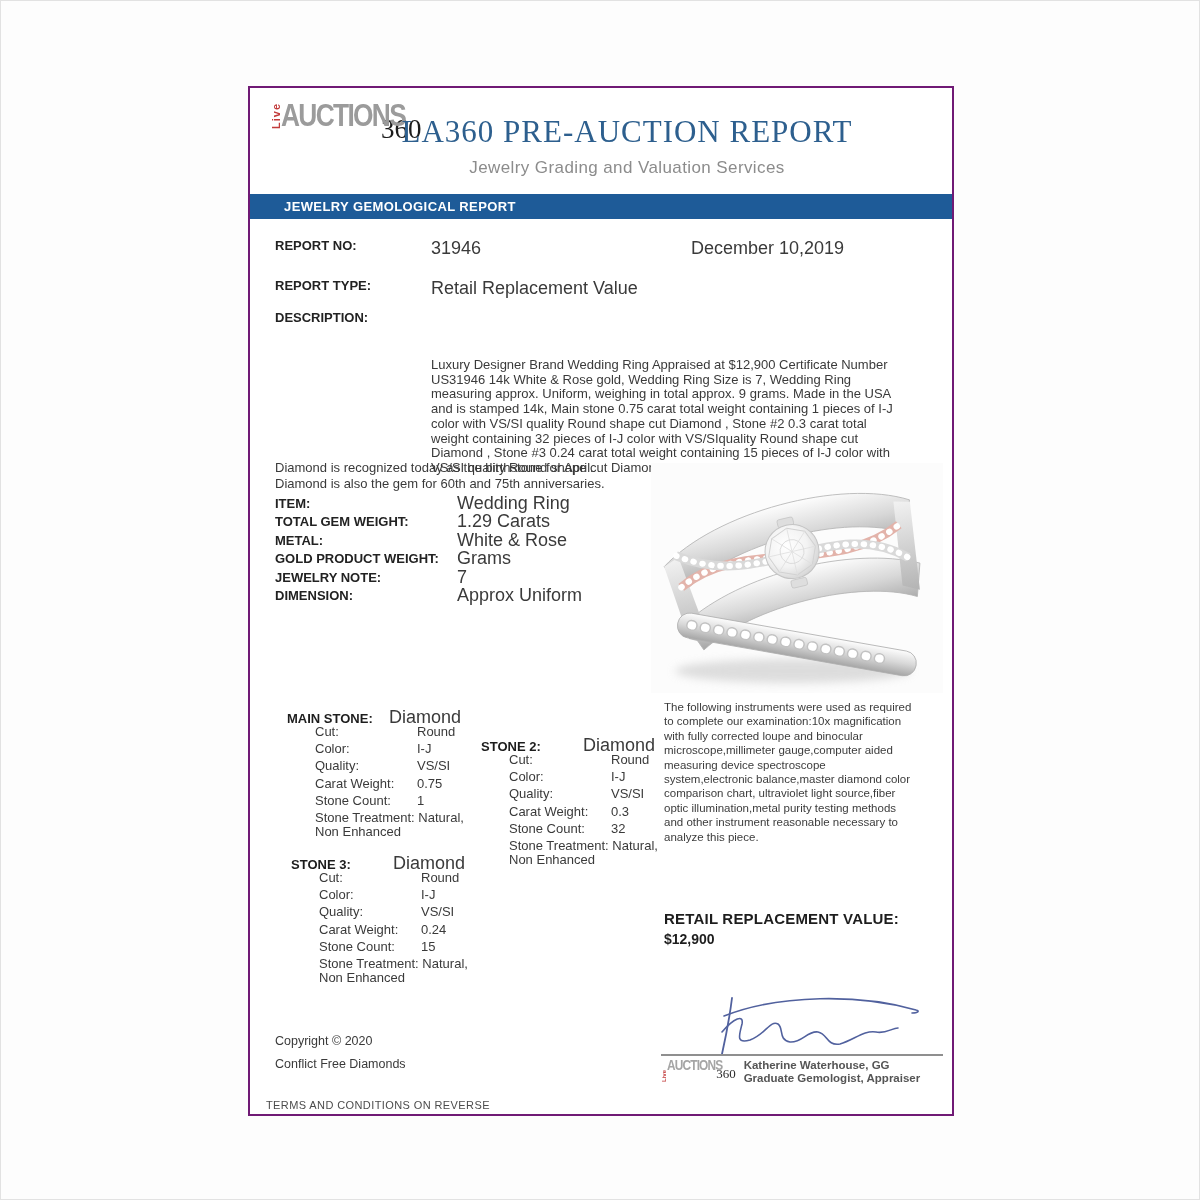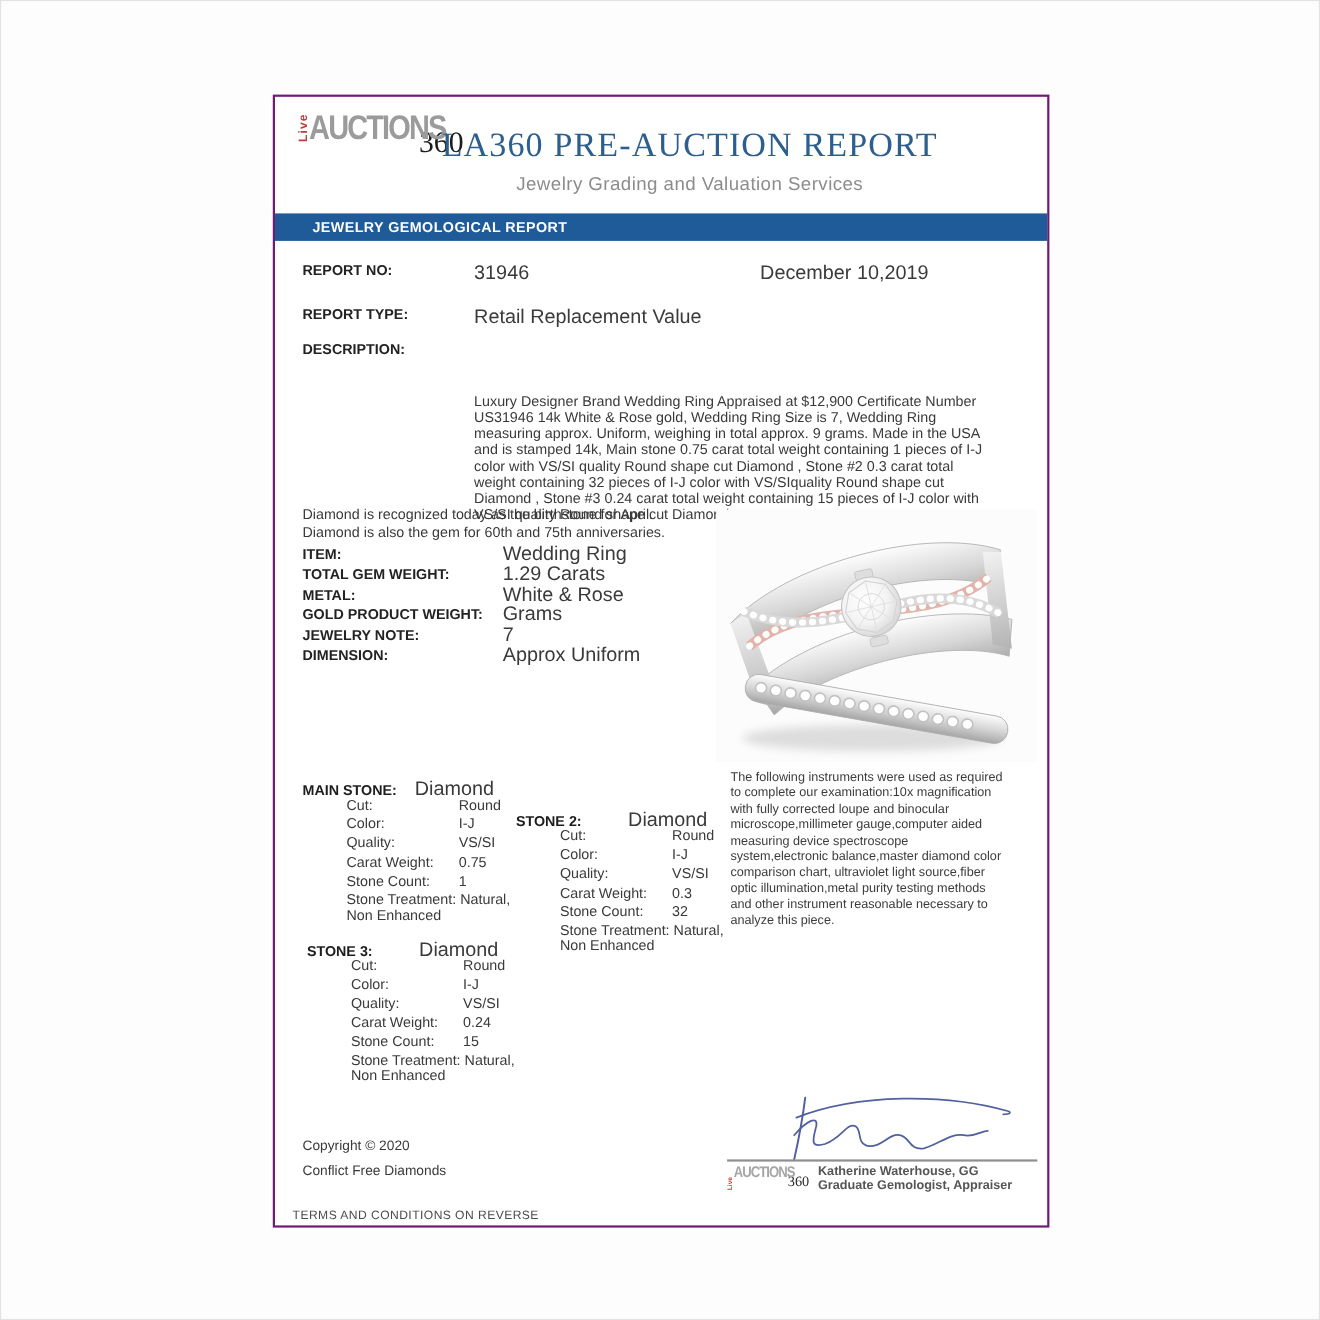--- a/index.html
+++ b/index.html
@@ -41,21 +41,21 @@
 
   
   .ring-photo { position:absolute; left:401px; top:375px; width:292px; height:230px; }
 
   
   .stone-block { position:absolute; width:192px; font-size:13px; }
   #stone-main { left:25px; top:622px; }
   #stone-2 { left:219px; top:650px; }
   #stone-3 { left:29px; top:768px; }
   .stone-head { line-height:14px; }
-  .stone-head .st-title { display:inline-block; width:102px; font-weight:bold; color:#1d1d1d; }
+  .stone-head .st-title { display:inline-block; width:102px; font-weight:bold; color:#1d1d1d;margin-left:12px; }
   .stone-row { line-height:14px; margin-top:3.2px; color:#3a3a3a;margin-left:40px; }
   .stone-row .st-lbl { display:inline-block; width:102px; }
   .stone-row.tight { margin-top:-1px; }
 
   
   .analysis { position:absolute; left:414px; top:612px; width:249px; font-size:11.5px; line-height:14.4px; color:#3c3c3c; }
   .analysis p + p { margin-top:14px; }
   .valuation { position:absolute; left:414px; top:822px; }
   .valuation-label { font-size:15px; font-weight:bold; color:#1d1d1d; letter-spacing:.2px; }
   .valuation-value { font-size:14px; font-weight:bold; color:#1d1d1d; margin-top:4px; }
@@ -219,20 +219,24 @@
       <div class="stone-row"><span class="st-lbl">Quality:</span><span>VS/SI</span></div>
       <div class="stone-row"><span class="st-lbl">Carat Weight:</span><span>0.24</span></div>
       <div class="stone-row"><span class="st-lbl">Stone Count:</span><span>15</span></div>
       <div class="stone-row"><span>Stone Treatment:</span> <span>Natural, Non Enhanced</span></div>
     </div>
 
     <div class="analysis">
       <p>The following instruments were used as required to complete our examination:10x magnification with fully corrected loupe and binocular microscope,millimeter gauge,computer aided measuring device spectroscope system,electronic balance,master diamond color comparison chart, ultraviolet light source,fiber optic illumination,metal purity testing methods and other instrument reasonable necessary to analyze this piece.</p>
     </div>
 
+    <div class="valuation">
+      <div class="valuation-label">RETAIL REPLACEMENT VALUE:</div>
+      <div class="valuation-value">$12,900</div>
+    </div>
 
     <div class="sign-area">
       <svg class="sign-svg" width="250" height="72" viewBox="0 0 250 72" xmlns="http://www.w3.org/2000/svg">
         <path d="M44,30 C100,8 180,8 236,24 C240,25 238,27 232,27" fill="none" stroke="#51619e" stroke-width="1.6" stroke-linecap="round"></path>
         <path d="M52,12 C50,28 46,50 42,68" fill="none" stroke="#51619e" stroke-width="1.8" stroke-linecap="round"></path>
         <path d="M42,46 C54,32 64,28 62,38 C59,50 56,58 70,54 C86,48 90,34 98,38 C104,42 98,54 110,56 C122,57 128,44 138,46 C148,48 146,60 160,58 C174,54 184,44 196,46 C206,48 212,42 218,42" fill="none" stroke="#51619e" stroke-width="1.6" stroke-linecap="round"></path>
       </svg>
       <div class="sign-line"></div>
       <div class="sign-id">
         <div class="mini-logo">

